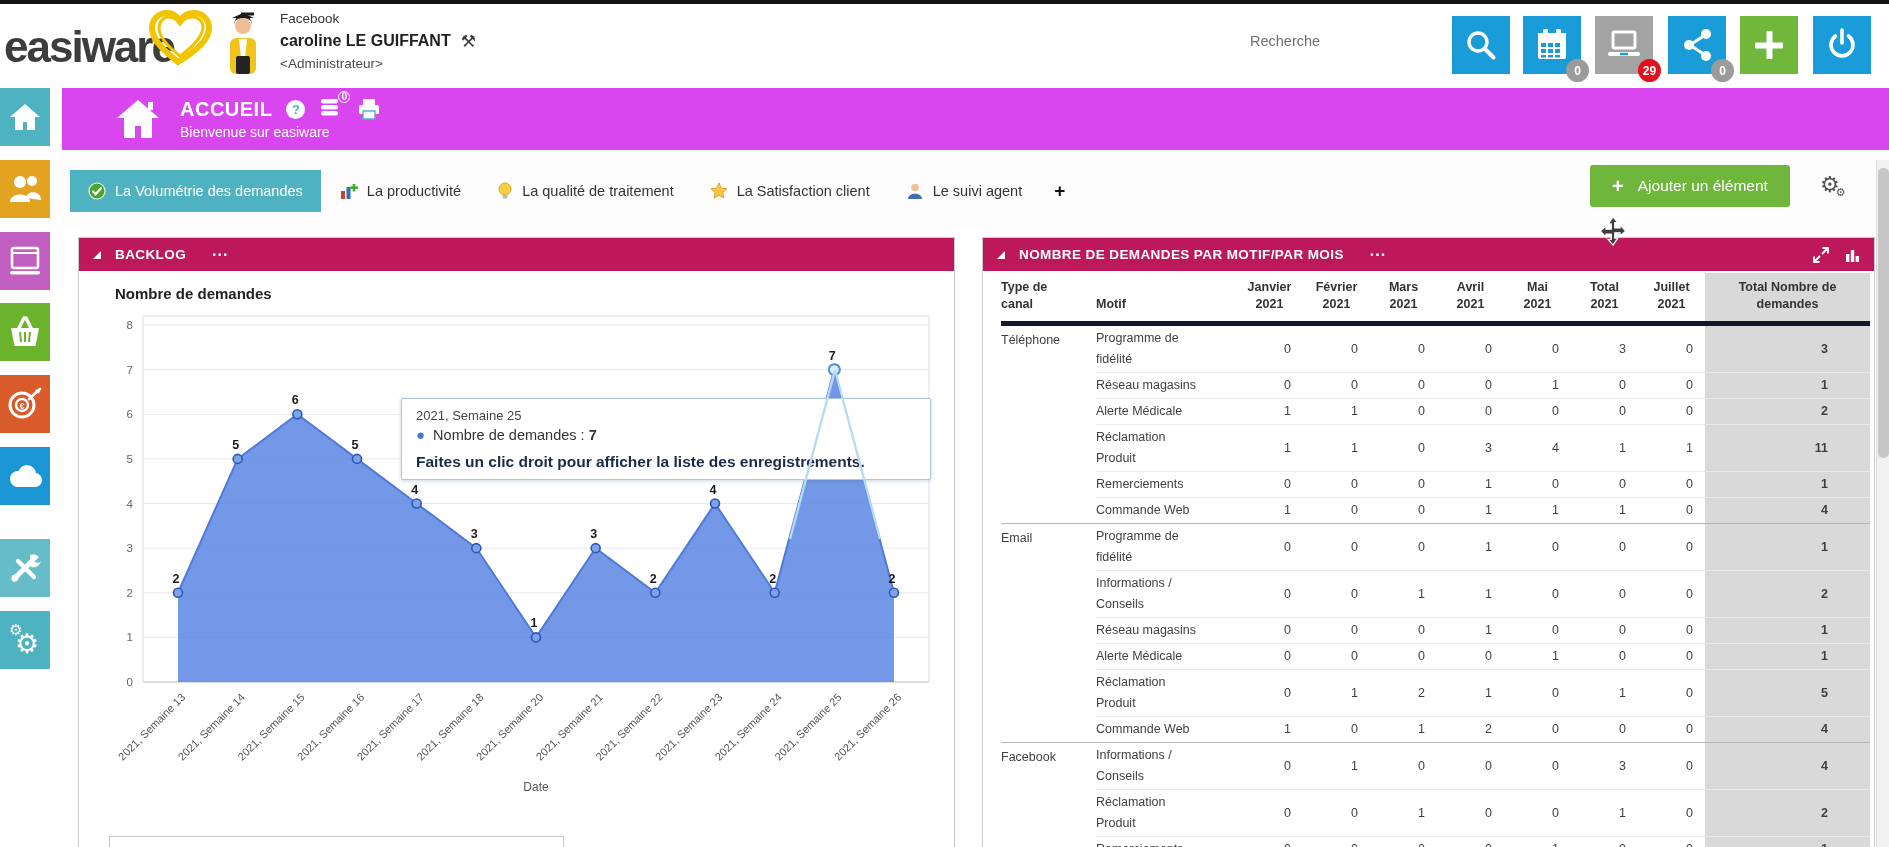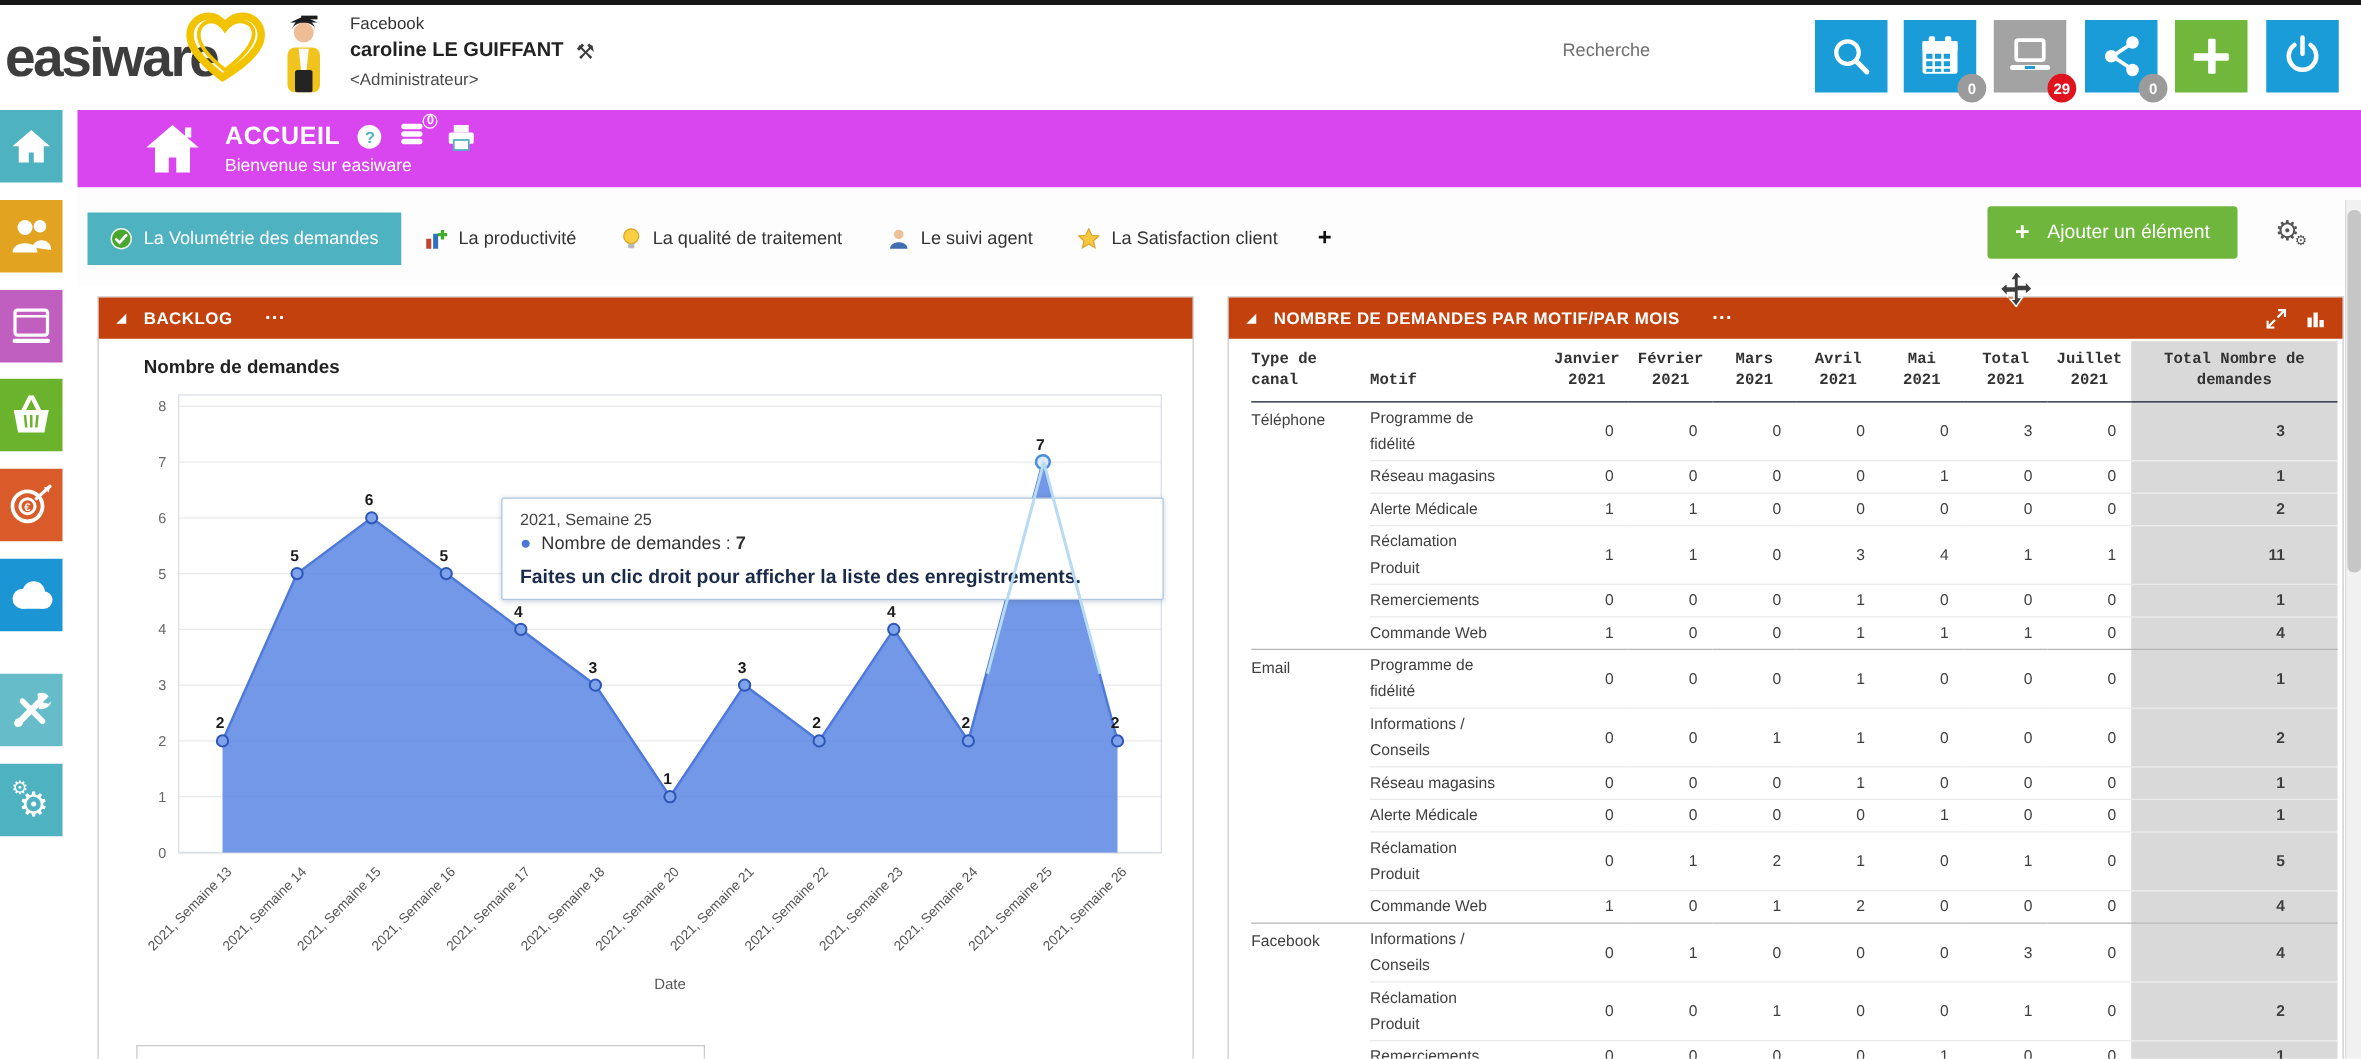--- a/index.html
+++ b/index.html
@@ -60,21 +60,21 @@
   .add-btn { position:absolute; left:1528px; top:15px; width:200px; height:42px; background:#6fb63c;
              border-radius:3px; color:#fff; display:flex; align-items:center; justify-content:center;
              gap:14px; cursor:pointer; }
   .add-btn .p { font-size:20px; font-weight:bold; }
   .add-btn .t { font-size:15.5px; }
   .gear-btn { position:absolute; left:1758px; top:22px; font-size:22px; color:#555; cursor:pointer; }
   .gear-btn .sub { font-size:11px; vertical-align:-4px; margin-left:-4px;}
 
   
   .panel { position:absolute; background:#fff; border:1px solid #c9c9c9; }
-  .panel-head { height:33px; background:#c2410c; display:flex; align-items:center; padding:0 14px; }
+  .panel-head { height:33px; background:#be185d; display:flex; align-items:center; padding:0 14px; }
   .tri { width:0; height:0; border-left:8px solid transparent; border-bottom:8px solid #fff; cursor:pointer; }
   .panel-title { color:#fff; font-size:13.5px; font-weight:bold; letter-spacing:.4px; margin-left:14px; }
   .menu-dots { color:#fff; font-size:16px; font-weight:bold; letter-spacing:1px; margin-left:26px;
                cursor:pointer; line-height:0; margin-top:-8px;}
   .head-right { margin-left:auto; display:flex; gap:16px; align-items:center; }
   .head-right svg { cursor:pointer; display:block; }
 
   .backlog { left:78px; top:237px; width:877px; height:800px; }
   .chart-title { position:absolute; left:36px; top:47px; font-size:15px; font-weight:bold; color:#222; }
   #chart-svg, #overlay-svg { position:absolute; left:0; top:33px; }
@@ -92,21 +92,21 @@
   .tooltip .t3 { font-size:15.5px; font-weight:bold; color:#1a2a49; margin-top:10px; }
 
   .legend-box { position:absolute; left:30px; top:598px; width:455px; height:40px; border:1px solid #c9c9c9;
                 background:#fff; display:flex; align-items:center; justify-content:center; gap:12px;
                 font-size:13px; color:#333; z-index:2;}
 
   .motifs { left:982px; top:237px; width:893px; height:740px; }
   .mtable { border-collapse:collapse; font-size:12.5px; color:#3f3f3f; table-layout:fixed;
             margin:2px 0 0 18px; width:869px; }
   .mtable th { font-weight:bold; color:#333; vertical-align:bottom; padding:6px 0 8px 0; line-height:17px;}
-  .mtable thead th { border-bottom:1px solid #0f172a;font-family:Liberation Mono, monospace; }
+  .mtable thead th { border-bottom:5px solid #0f172a; }
   .mtable th.c0, .mtable th.c1 { text-align:left; }
   .mtable th.cm { text-align:center; }
   .mtable th.tot { background:#d9d9d9; text-align:center; }
   .mtable td { border-top:1px solid #eaeaea; line-height:21px; padding:2px 0; vertical-align:middle; }
   .mtable tr.grp td { border-top:1px solid #b5b5b5; }
   .mtable td.canal { vertical-align:top; padding-top:4px; }
   .mtable td.motif { padding-right:28px; }
   .mtable td.num { text-align:right; padding-right:12px; }
   .mtable td.tot { background:#d9d9d9; text-align:right; padding-right:42px; font-weight:600; }
 
@@ -323,30 +323,30 @@
       </div>
       <div class="tab">
         <svg width="16" height="18" viewBox="0 0 16 18">
           <circle cx="8" cy="7" r="6" fill="#f8cf40" stroke="#d9a32a" stroke-width="1"></circle>
           <rect x="5.5" y="13" width="5" height="3.6" rx="1" fill="#b9b9b9"></rect>
         </svg>
         <span>La qualité de traitement</span>
       </div>
       <div class="tab">
         <svg width="18" height="18" viewBox="0 0 18 18">
-          <circle cx="9" cy="5.5" r="3.8" fill="#eec096"></circle>
-          <path d="M2 17 c0 -7 14 -7 14 0 Z" fill="#3f6fae"></path>
-        </svg>
-        <span>Le suivi agent</span>
+          <polygon points="9,1 11.4,6.2 17,6.8 12.8,10.6 14,16.2 9,13.2 4,16.2 5.2,10.6 1,6.8 6.6,6.2" fill="#f8c840" stroke="#dfa32a" stroke-width="1"></polygon>
+        </svg>
+        <span>La Satisfaction client</span>
       </div>
       <div class="tab">
         <svg width="18" height="18" viewBox="0 0 18 18">
-          <polygon points="9,1 11.4,6.2 17,6.8 12.8,10.6 14,16.2 9,13.2 4,16.2 5.2,10.6 1,6.8 6.6,6.2" fill="#f8c840" stroke="#dfa32a" stroke-width="1"></polygon>
-        </svg>
-        <span>La Satisfaction client</span>
+          <circle cx="9" cy="5.5" r="3.8" fill="#eec096"></circle>
+          <path d="M2 17 c0 -7 14 -7 14 0 Z" fill="#3f6fae"></path>
+        </svg>
+        <span>Le suivi agent</span>
       </div>
       <div class="plus-tab">+</div>
     </div>
     <div class="add-btn">
       <span class="p">+</span>
       <span class="t">Ajouter un élément</span>
     </div>
     <div class="gear-btn">⚙<span class="sub">⚙</span></div>
   </div>
 

